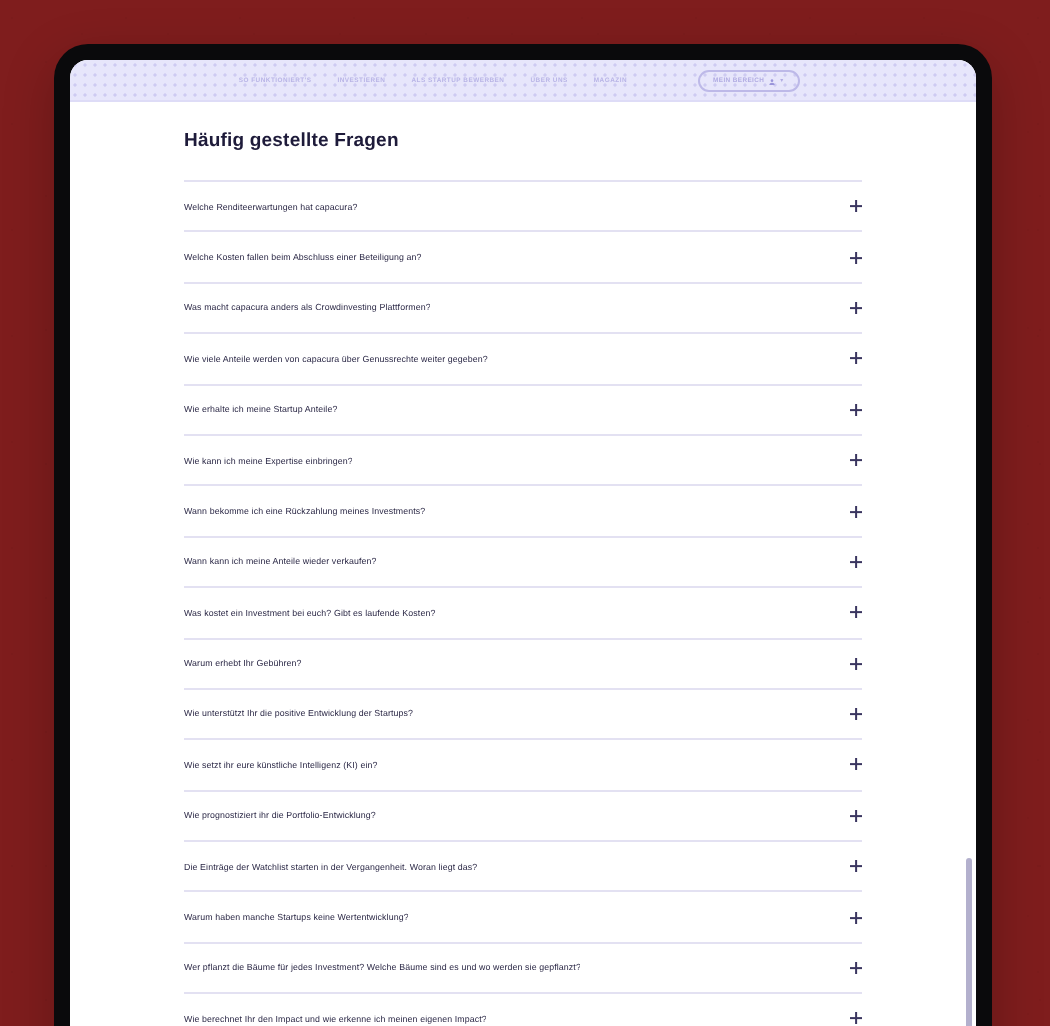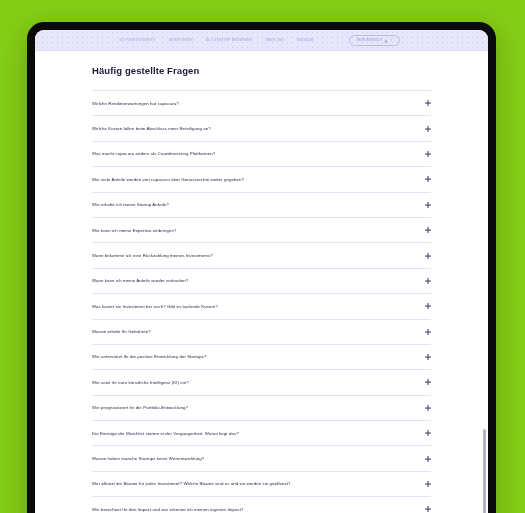--- a/index.html
+++ b/index.html
@@ -9,21 +9,21 @@
     height: 513px;
     overflow: hidden;
     background: #f2f2f3;
     font-family: "Liberation Sans", sans-serif;
   }
 
   #scene {
     position: relative;
     width: 525px;
     height: 513px;
-    background: #84cc16;
+    background: #7f1d1d;
     overflow: hidden;
   }
 
   
   #backdrop-noise {
     position: absolute;
     inset: 0;
     background-image:
       radial-gradient(circle at 6px 9px, rgba(0,0,0,0.035) 0.6px, transparent 0.8px),
       radial-gradient(circle at 23px 31px, rgba(0,0,0,0.03) 0.6px, transparent 0.8px),

